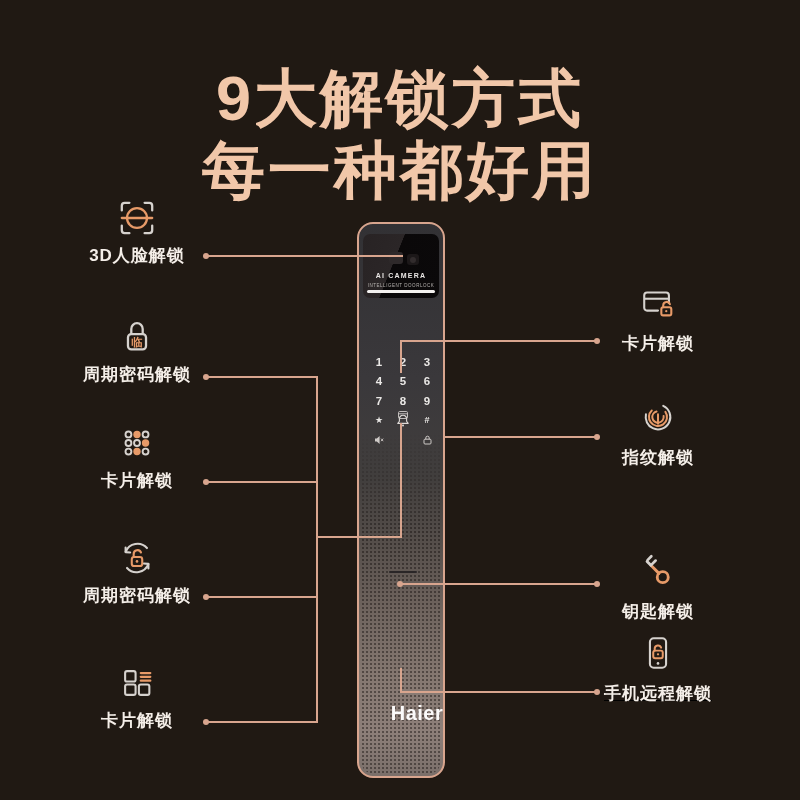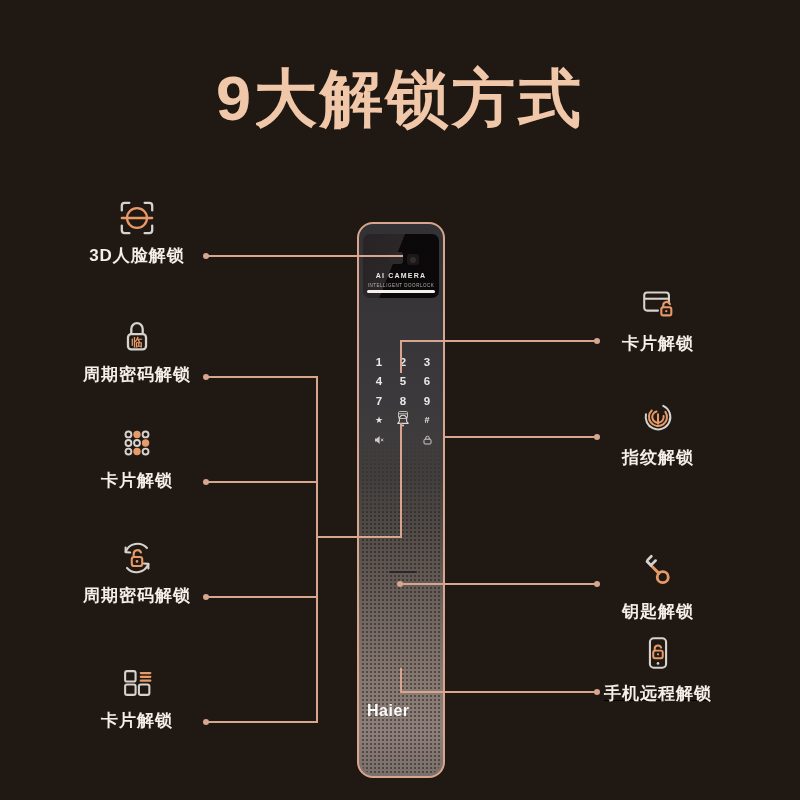--- a/index.html
+++ b/index.html
@@ -55,30 +55,31 @@
         font-size:5px;letter-spacing:.6px;transform:scale(.9);}
   .cam-bar{position:absolute;left:4px;right:4px;top:56px;height:3px;border-radius:2px;background:#f3f1ef;}
 
   .keypad{position:absolute;left:8px;top:128px;width:72px;}
   .krow{display:flex;justify-content:space-between;align-items:center;height:19.5px;}
   .key{width:24px;text-align:center;color:#eae8e6;font-size:11.5px;font-weight:700;}
   .key.sym{font-size:9px;}
   .card-mini{position:absolute;left:31px;top:53px;width:10px;height:8px;}
   .kicon{width:24px;display:flex;justify-content:center;}
   .keyhole{position:absolute;left:30px;top:347px;width:28px;height:2px;background:#2a2627;border-radius:1px;}
-  .brand{position:absolute;left:8px;top:478px;width:100%;text-align:left;color:#fbfafa;
-        font-size:16px;font-weight:700;letter-spacing:.5px;}
+  .brand{position:absolute;left:16px;top:478px;width:100%;text-align:center;color:#fbfafa;
+        font-size:20px;font-weight:700;letter-spacing:.5px;}
 </style>
 </head>
 <body>
 
 <div class="canvas">
 
   <div class="title">
     <div>9大解锁方式</div>
+    <div>每一种都好用</div>
   </div>
 
   <div class="lock">
     <div class="cam-panel">
       <div class="lens-a"></div>
       <div class="lens-b"></div>
       <div class="cam-title">AI CAMERA</div>
       <div class="cam-sub">INTELLIGENT DOORLOCK</div>
       <div class="cam-bar"></div>
     </div>

